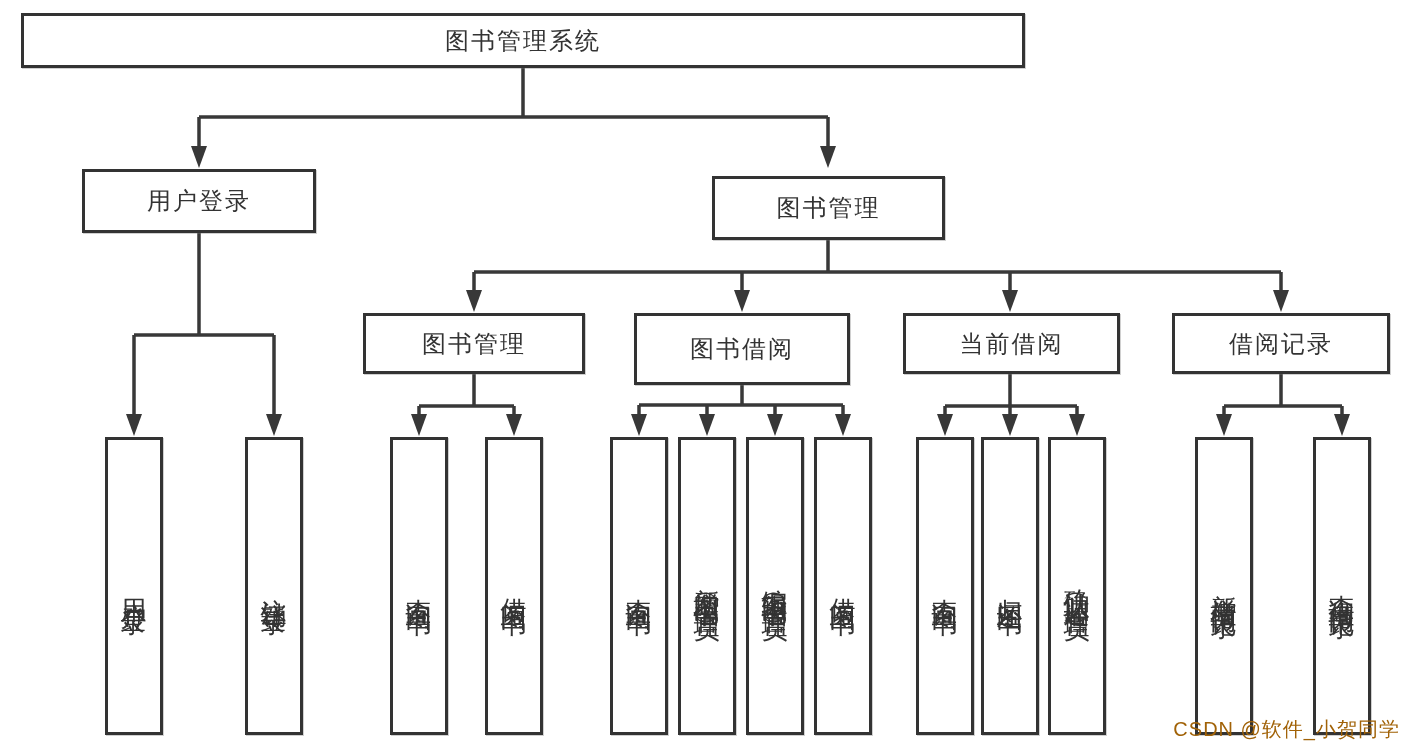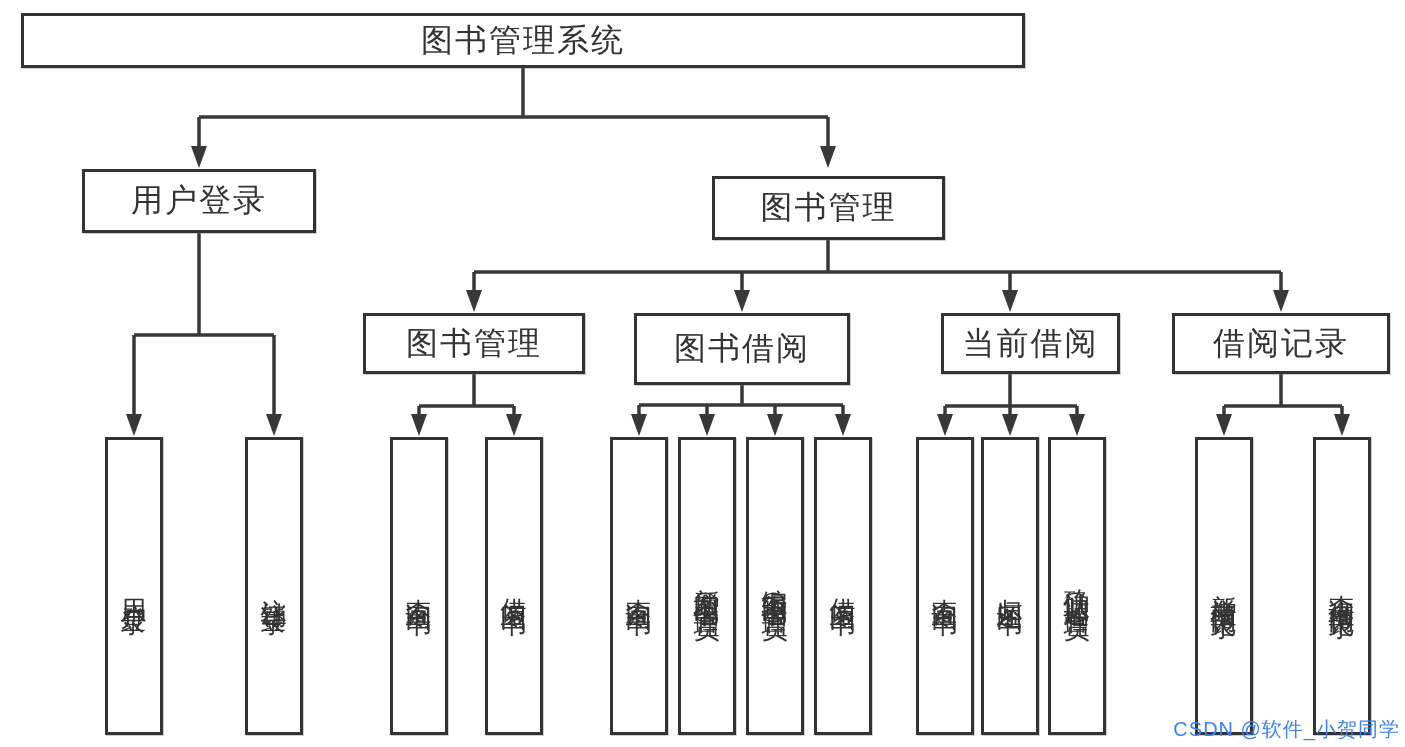--- a/index.html
+++ b/index.html
@@ -25,21 +25,21 @@
     box-sizing: border-box;
     background: #ffffff;
     border: 3px solid #333333;
     display: flex;
     align-items: center;
     justify-content: center;
     box-shadow: 1px 1px 0 rgba(120,120,120,0.35);
   }
   .hbox span {
     color: #333333;
-    font-size: 32px;
+    font-size: 24px;
     letter-spacing: 2px;
     white-space: nowrap;
   }
   .vbox {
     position: absolute;
     box-sizing: border-box;
     top: 437px;
     width: 58px;
     height: 298px;
     background: #ffffff;
@@ -55,21 +55,21 @@
     font-size: 26px;
     letter-spacing: 4px;
     line-height: 1;
     white-space: nowrap;
   }
   #watermark {
     position: absolute;
     right: 5px;
     bottom: 4px;
     font-size: 20px;
-    color: #3b82f6;
+    color: #a16207;
     letter-spacing: 1px;
     white-space: nowrap;
   }
 </style>
 </head>
 <body>
 
 <div id="stage">
 
   <svg id="wires" width="1405" height="747" viewBox="0 0 1405 747" aria-hidden="true">
@@ -122,21 +122,21 @@
   <div class="hbox" style="left:712px; top:176px; width:233px; height:64px">
     <span>图书管理</span>
   </div>
 
   <div class="hbox" style="left:363px; top:313px; width:222px; height:61px">
     <span>图书管理</span>
   </div>
   <div class="hbox" style="left:634px; top:313px; width:216px; height:72px">
     <span>图书借阅</span>
   </div>
-  <div class="hbox" style="left:941px; top:313px; width:179px; height:61px">
+  <div class="hbox" style="left:903px; top:313px; width:217px; height:61px">
     <span>当前借阅</span>
   </div>
   <div class="hbox" style="left:1172px; top:313px; width:218px; height:61px">
     <span>借阅记录</span>
   </div>
 
   <div class="vbox" style="left:105px">
     <span>用户登录</span>
   </div>
   <div class="vbox" style="left:245px">

